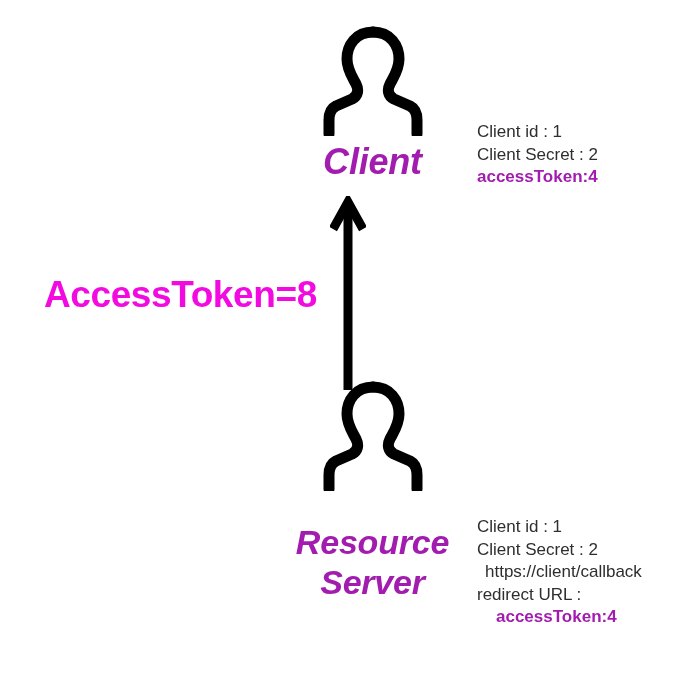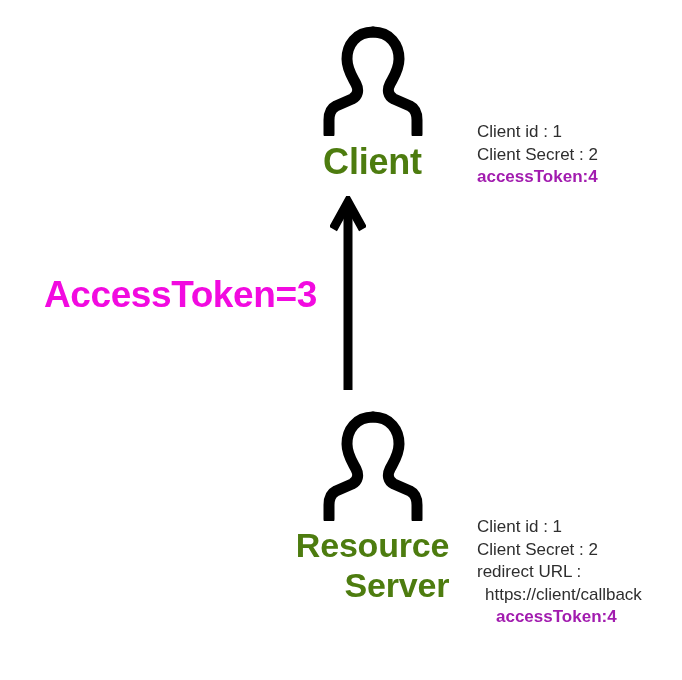--- a/index.html
+++ b/index.html
@@ -25,41 +25,43 @@
     display: flex;
     flex-direction: column;
     align-items: center;
   }
   .actor-icon {
     display: block;
     line-height: 0;
   }
   .actor-label {
     font-weight: bold;
-    color: #4d7c0f;
-    text-align: right;
+    color: #a21caf;
+    text-align: center;
     letter-spacing: -0.2px;
     white-space: pre-line;
+    font-style: italic;
   }
 
   #actor-client {
     left: 300px;
     top: 26px;
     width: 145px;
   }
   #actor-client .actor-label {
     font-size: 36px;
     line-height: 40px;
     margin-top: 6px;
   }
 
   #actor-resource-server {
     left: 285px;
-    top: 411px;
+    top: 381px;
     width: 175px;
+    gap: 27px;
   }
   #actor-resource-server .actor-label {
     font-size: 34px;
     line-height: 40px;
     margin-top: 4px;
   }
 
   
   #flow-arrow {
     position: absolute;
@@ -129,21 +131,21 @@
     <span class="actor-label">Client</span>
   </div>
 
   <span id="flow-arrow">
     <svg width="36" height="198" viewBox="0 0 36 198" aria-hidden="true">
       <line x1="18" y1="194" x2="18" y2="14" stroke="#000000" stroke-width="9"></line>
       <polyline points="3,33 18,6 33,33" fill="none" stroke="#000000" stroke-width="9" stroke-linecap="butt" stroke-linejoin="miter"></polyline>
     </svg>
   </span>
 
-  <div id="flow-label">AccessToken=3</div>
+  <div id="flow-label">AccessToken=8</div>
 
   <div class="actor" id="actor-resource-server">
     <span class="actor-icon">
       <svg width="100" height="110" viewBox="0 0 100 110" aria-hidden="true">
         <path d="M50 6
                  C 33 6 24 19 24 33
                  C 24 44 30 52 33 58
                  C 36 64 35 70 29 73
                  L 13 80
                  C 7 83 6 88 6 94
@@ -163,18 +165,18 @@
 
   <div class="annotation" id="annotation-client">
     <span class="line">Client id : 1</span>
     <span class="line">Client Secret : 2</span>
     <span class="line token">accessToken:4</span>
   </div>
 
   <div class="annotation" id="annotation-resource-server">
     <span class="line">Client id : 1</span>
     <span class="line">Client Secret : 2</span>
+    <span class="line indent-1">https://client/callback</span>
     <span class="line">redirect URL :</span>
-    <span class="line indent-1">https://client/callback</span>
     <span class="line token indent-2">accessToken:4</span>
   </div>
 
 </div>
 
 </body></html>

